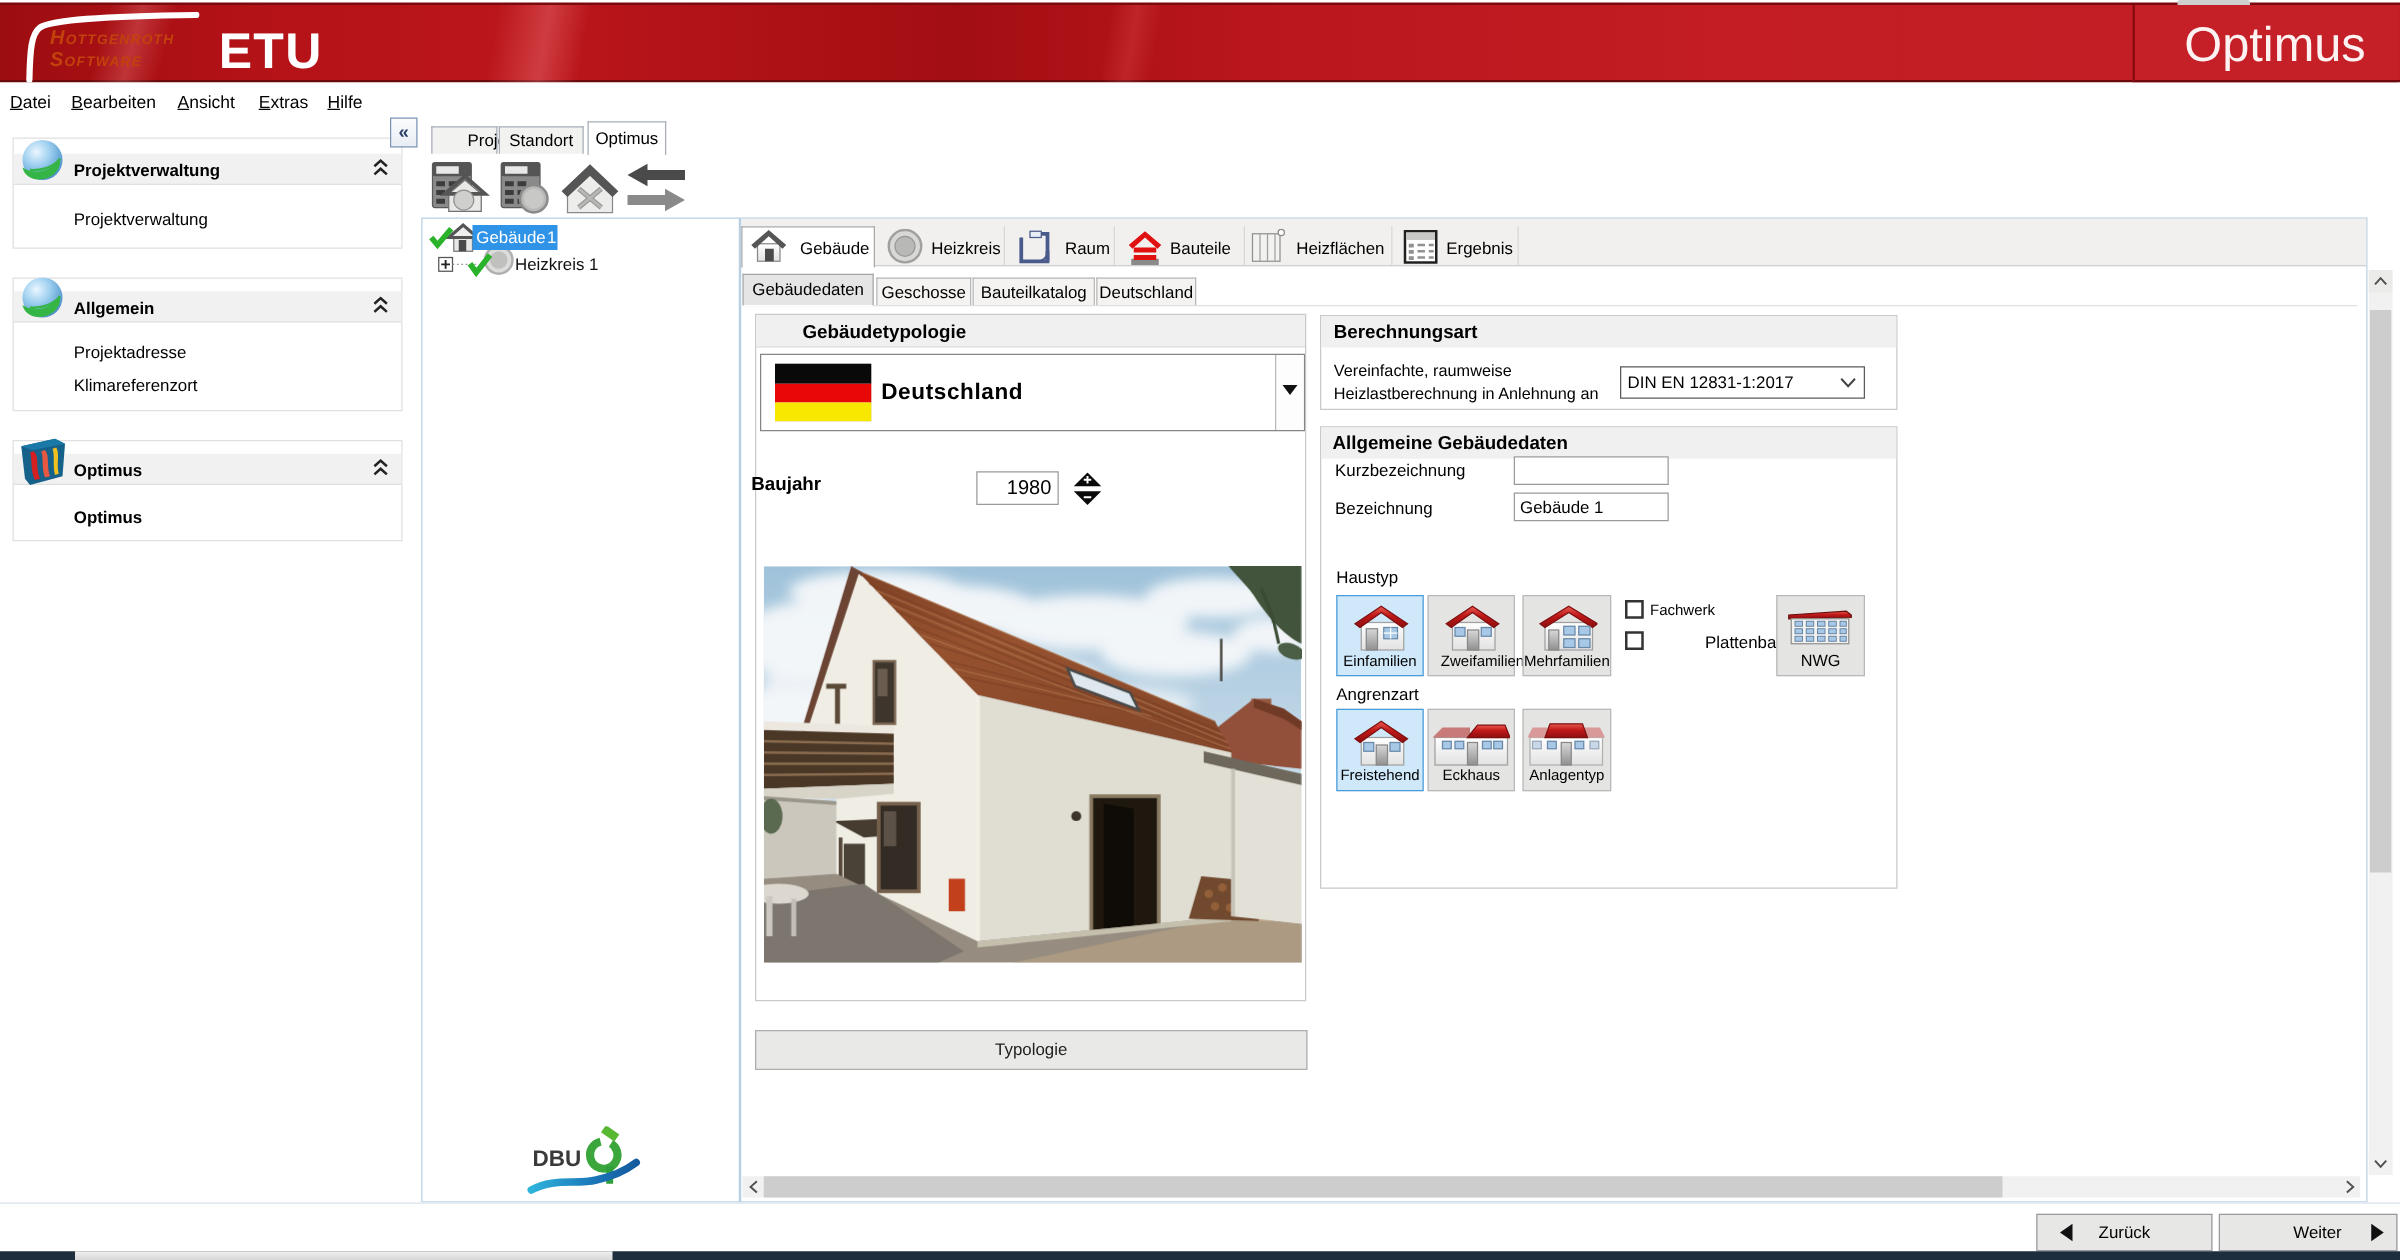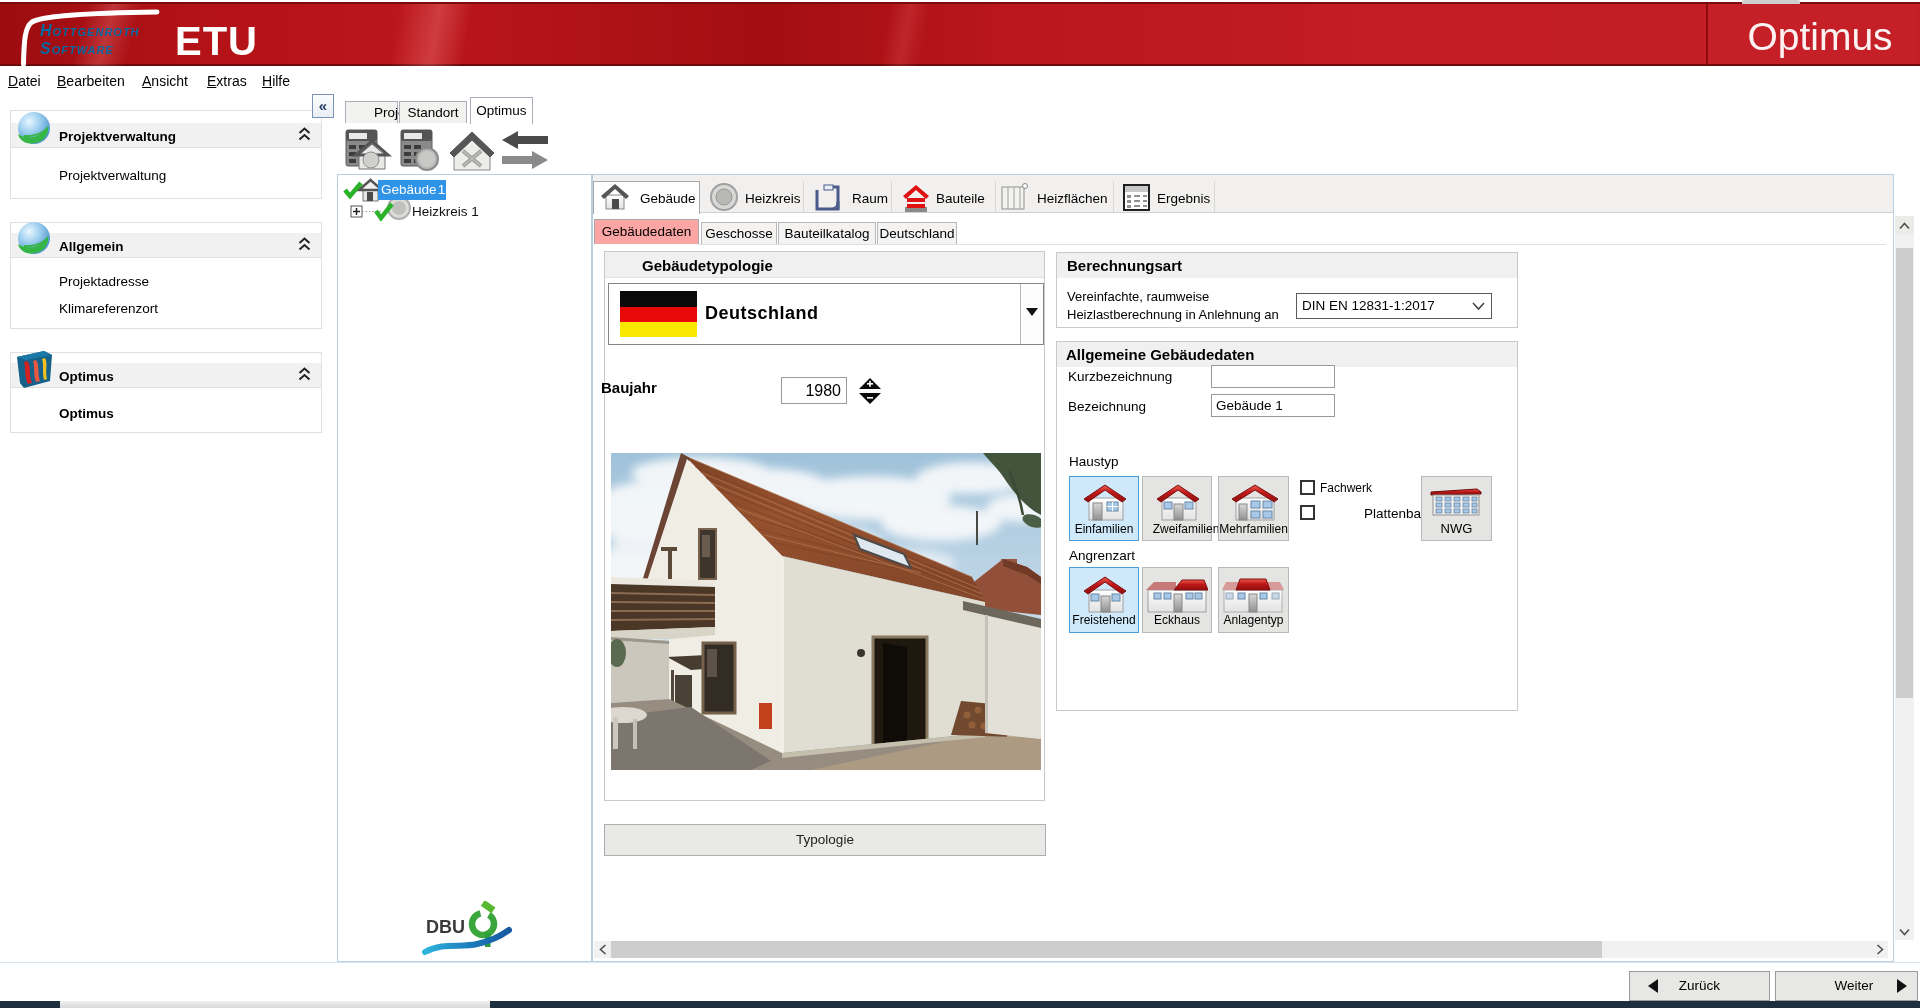--- a/index.html
+++ b/index.html
@@ -11,21 +11,21 @@
 
 <div class="abs" id="banner" style="left:0;top:2px;width:1920px;height:64px;border-top:2px solid #7a0a0d;background:linear-gradient(90deg,#9c0d10 0%,#b31217 10%,#bb161c 22%,#a30e12 40%,#b9161d 52%,#c41d24 72%,#c21e26 100%);border-bottom:2px solid #6d080b;"></div>
 <div class="abs" style="left:60px;top:4px;width:120px;height:62px;background:linear-gradient(105deg,rgba(255,255,255,0) 20%,rgba(255,160,160,.25) 40%,rgba(255,255,255,0) 60%);"></div>
 <div class="abs" style="left:330px;top:4px;width:220px;height:62px;background:linear-gradient(100deg,rgba(255,255,255,0) 30%,rgba(255,150,150,.3) 48%,rgba(255,255,255,0) 62%);"></div>
 <div class="abs" style="left:860px;top:4px;width:90px;height:62px;background:linear-gradient(100deg,rgba(255,255,255,0) 30%,rgba(255,120,120,.18) 50%,rgba(255,255,255,0) 70%);"></div>
 <div class="abs" style="left:1742px;top:0;width:58px;height:4px;background:#cfcfcf;border-radius:2px 2px 0 0;"></div>
 <svg class="abs" style="left:20px;top:6px;" width="145" height="60" viewBox="0 0 145 60">
   <path d="M 137,6 C 60,7 22,10 12,16 C 5,21 4,34 3.5,58" stroke="#ffffff" stroke-width="5" fill="none" stroke-linecap="round"></path>
   <path d="M 137,6 C 90,6 50,8 30,10" stroke="#ffffff" stroke-width="2" fill="none"></path>
 </svg>
-<div class="abs" style="left:40px;top:22px;color:#0369a1;font-style:italic;font-weight:bold;font-size:16px;letter-spacing:1px;line-height:18px;font-variant:small-caps;">Hottgenroth<br>Software</div>
+<div class="abs" style="left:40px;top:22px;color:#c2410c;font-style:italic;font-weight:bold;font-size:16px;letter-spacing:1px;line-height:18px;font-variant:small-caps;">Hottgenroth<br>Software</div>
 <div class="abs" style="left:175px;top:19px;color:#fff;font-size:40px;font-weight:bold;letter-spacing:1px;">ETU</div>
 <div class="abs" style="left:1706px;top:4px;width:212px;height:62px;background:#c51f27;border-left:2px solid #8a0c10;border-bottom:2px solid #6d080b;"></div>
 <div class="abs" style="left:1740px;top:15px;width:160px;height:46px;color:#fdf2f2;font-size:39px;text-align:center;">Optimus</div>
 
 <div class="abs" style="left:0;top:66px;width:1920px;height:29px;background:#fff;"></div>
 <div class="abs" style="top:73px;left:8px;font-size:14px;"><u>D</u>atei</div>
 <div class="abs" style="top:73px;left:57px;font-size:14px;"><u>B</u>earbeiten</div>
 <div class="abs" style="top:73px;left:142px;font-size:14px;"><u>A</u>nsicht</div>
 <div class="abs" style="top:73px;left:207px;font-size:14px;"><u>E</u>xtras</div>
 <div class="abs" style="top:73px;left:262px;font-size:14px;"><u>H</u>ilfe</div>
@@ -260,21 +260,21 @@
   <g stroke="#909090" stroke-width="2">
       <line x1="12" y1="13" x2="18" y2="13"></line>
       <line x1="12" y1="18" x2="18" y2="18"></line>
       <line x1="12" y1="23" x2="18" y2="23"></line>
       <line x1="21" y1="13" x2="25" y2="13"></line>
       <line x1="21" y1="18" x2="25" y2="18"></line>
       <line x1="21" y1="23" x2="25" y2="23"></line>
     </g>
 </svg>
 
-<div class="abs" style="left:594px;top:219px;width:105px;height:25px;background:#fca5a5;border:1px solid #a8a8a8;border-bottom:none;z-index:2;font-size:13.5px;text-align:center;line-height:24px;">Gebäudedaten</div>
+<div class="abs" style="left:594px;top:219px;width:105px;height:25px;background:#e5e5e5;border:1px solid #a8a8a8;border-bottom:none;z-index:2;font-size:13.5px;text-align:center;line-height:24px;">Gebäudedaten</div>
 <div class="abs" style="left:701px;top:222px;width:76px;height:22px;background:#f4f3f2;border:1px solid #b8b8b8;border-bottom:none;font-size:13.5px;text-align:center;line-height:21px;">Geschosse</div>
 <div class="abs" style="left:778px;top:222px;width:98px;height:22px;background:#f4f3f2;border:1px solid #b8b8b8;border-bottom:none;font-size:13.5px;text-align:center;line-height:21px;">Bauteilkatalog</div>
 <div class="abs" style="left:877px;top:222px;width:80px;height:22px;background:#f4f3f2;border:1px solid #b8b8b8;border-bottom:none;font-size:13.5px;text-align:center;line-height:21px;">Deutschland</div>
 <div class="abs" style="left:594px;top:244px;width:1292px;height:1px;background:#e0e0e0;"></div>
 <div class="abs" style="left:595px;top:244px;width:103px;height:1px;background:#fff;z-index:2;"></div>
 
 <div class="abs" style="left:604px;top:251px;width:441px;height:550px;border:1px solid #c9c9c9;background:#fff;"></div>
 <div class="abs" style="left:605px;top:252px;width:439px;height:26px;background:#f0f0f0;border-bottom:1px solid #e0e0e0;"></div>
 <div class="abs" style="left:642px;top:257px;font-size:15px;font-weight:bold;text-align:center;">Gebäudetypologie</div>
 <div class="abs" style="left:608px;top:283px;width:436px;height:62px;background:#fff;border:1px solid #858585;"></div>

